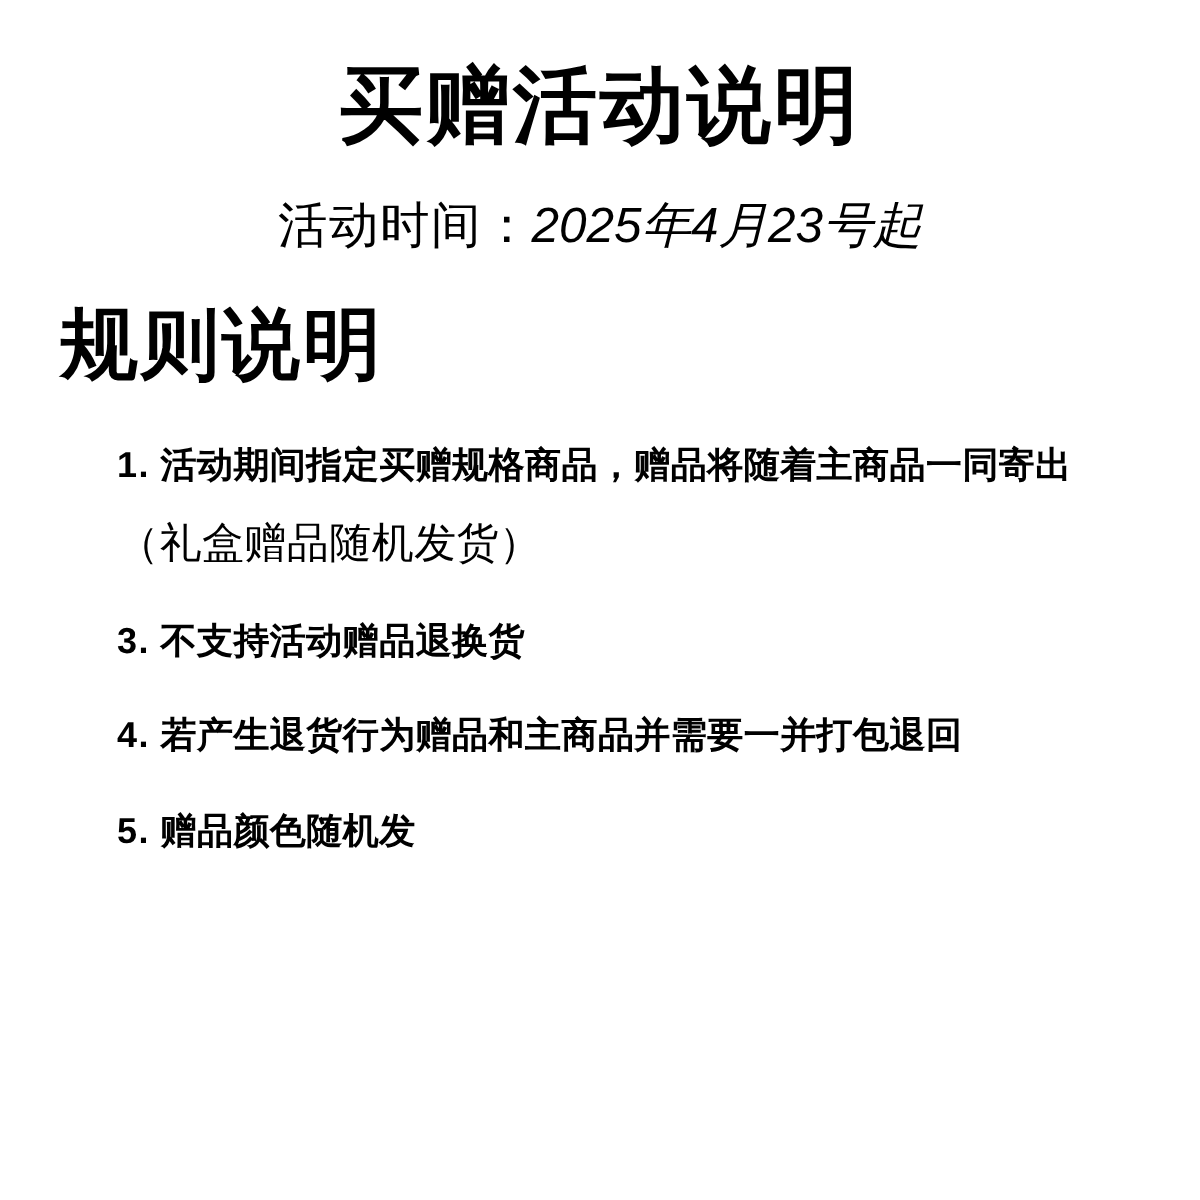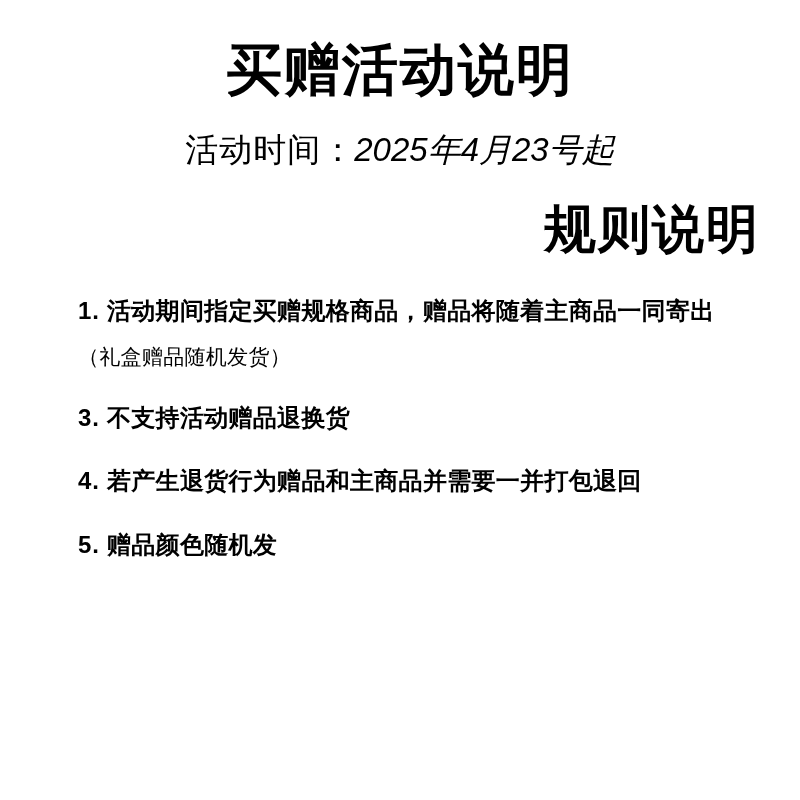--- a/index.html
+++ b/index.html
@@ -41,21 +41,21 @@
     letter-spacing: 1px;
   }
   .subtitle-sep {
     letter-spacing: 0px;
   }
   .subtitle-value {
     letter-spacing: 0px;
     font-style: italic;
   }
   .section-title {
-    text-align: right;
+    text-align: left;
     font-size: 52px;
     font-weight: 700;
     letter-spacing: 2px;
     margin-top: 22px;
     margin-bottom: 10px;
   }
   .rules {
     margin-top: 30px;
     padding-left: 38px;
     padding-right: 20px;
@@ -64,21 +64,21 @@
     font-size: 24px;
     font-weight: 700;
     line-height: 1.35;
     margin-bottom: 31px;
     letter-spacing: 0.3px;
   }
   .rule .num {
     letter-spacing: 1px;
   }
   .rule-cont {
-    font-size: 21px;
+    font-size: 28px;
     font-weight: 500;
     margin-top: -16px;
     margin-bottom: 31px;
     letter-spacing: 0.3px;
   }
 </style>
 </head>
 <body>
 
 <div class="page">

